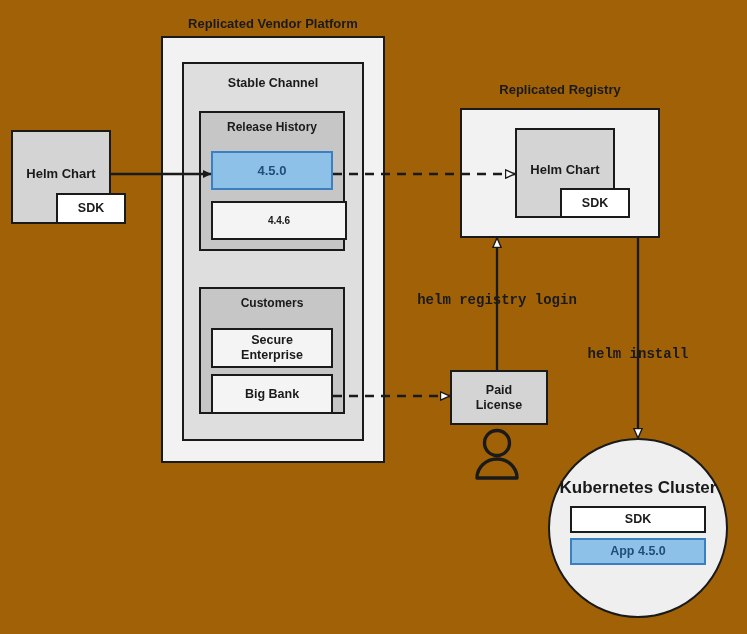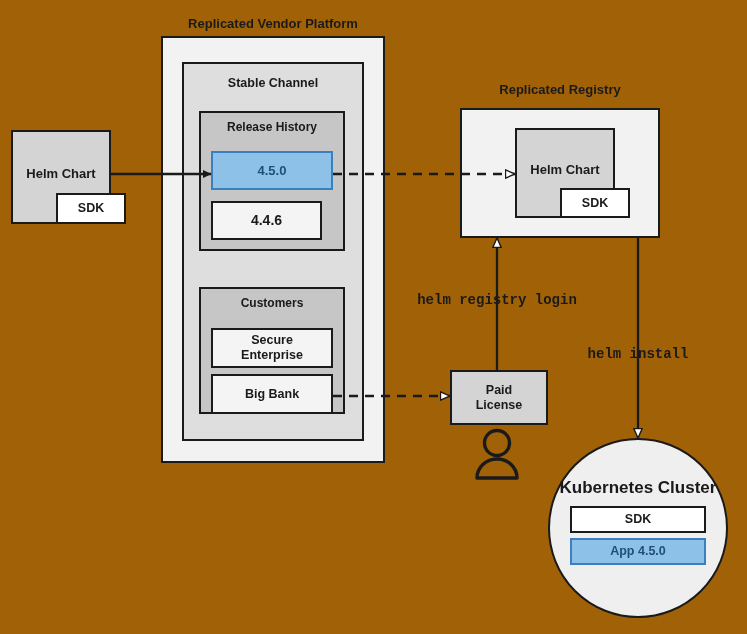--- a/index.html
+++ b/index.html
@@ -90,21 +90,21 @@
   <div class="group-title" style="top:76px; left:182px; width:182px; font-size:12.5px;">Stable Channel</div>
 
   <div class="box" style="left:199px; top:111px; width:146px; height:140px; background:#c6c6c6;"></div>
   <div class="group-title" style="top:120px; left:199px; width:146px; font-size:12px;">Release History</div>
 
   <div class="box" style="left:211px; top:151px; width:122px; height:39px; background:#8ec1e8;
               border-color:#3a7fbf; color:#1f4e79; font-size:13px;">
     <span>4.5.0</span>
   </div>
 
-  <div class="box" style="left:211px; top:201px; width:111px; height:39px; background:#f4f4f4; font-size:14px;">
+  <div class="box" style="left:211px; top:201px; width:136px; height:39px; background:#f4f4f4; font-size:10px;">
     <span>4.4.6</span>
   </div>
 
   <div class="box" style="left:199px; top:287px; width:146px; height:127px; background:#c6c6c6;"></div>
   <div class="group-title" style="top:296px; left:199px; width:146px; font-size:12px;">Customers</div>
 
   <div class="box" style="left:211px; top:318px; width:122px; height:40px; background:#f4f4f4; font-size:12.5px;margin-top:10px;">
     <span style="white-space:pre-line;">Secure
 Enterprise</span>
   </div>

